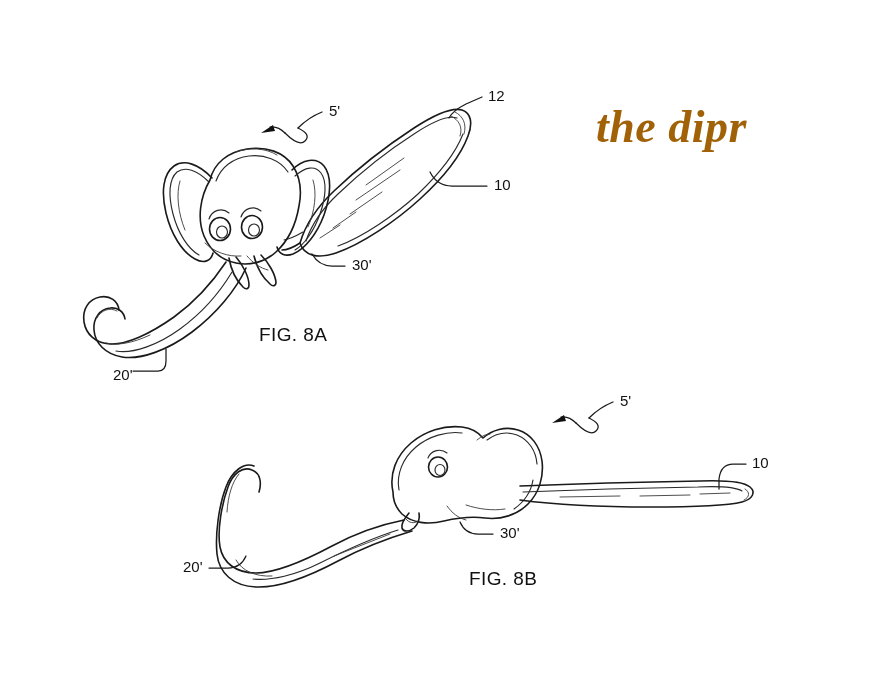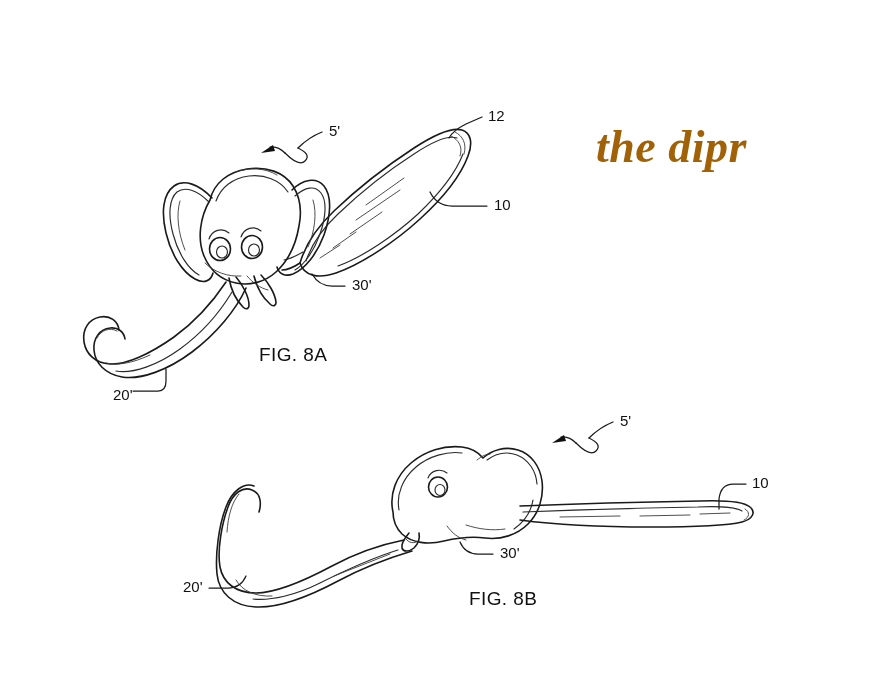--- a/index.html
+++ b/index.html
@@ -3,21 +3,21 @@
 <meta charset="utf-8">
 <style>
   html,body{margin:0;padding:0;}
   body{
     width:880px;height:680px;
     background:#ffffff;
     font-family:"Liberation Sans",sans-serif;
     position:relative;
     overflow:hidden;
   }
-  #sheet{position:absolute;inset:0;margin-top:20px;}
+  #sheet{position:absolute;inset:0;}
   svg#art{position:absolute;left:0;top:0;width:880px;height:680px;}
   .ln{fill:none;stroke:#1a1a1a;stroke-width:1.6;stroke-linecap:round;stroke-linejoin:round;}
   .ln-thin{fill:none;stroke:#2a2a2a;stroke-width:1.15;stroke-linecap:round;stroke-linejoin:round;}
   .ln-hair{fill:none;stroke:#3a3a3a;stroke-width:0.9;stroke-linecap:round;stroke-linejoin:round;}
   .lead{fill:none;stroke:#1a1a1a;stroke-width:1.25;stroke-linecap:round;stroke-linejoin:round;}
   .arrw{fill:#111;stroke:none;}
   .numtxt{
     font-family:"Liberation Sans",sans-serif;
     font-size:15px;fill:#111;font-weight:400;
     dominant-baseline:middle;

